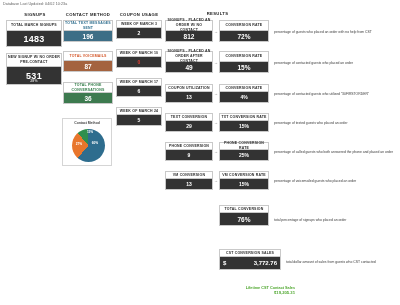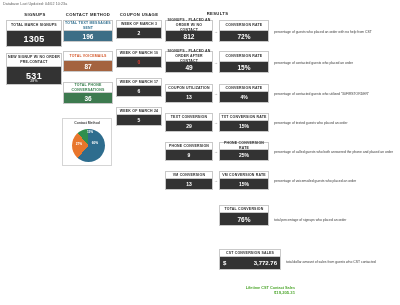--- a/index.html
+++ b/index.html
@@ -104,21 +104,21 @@
 
   <div class="db-stamp">Database Last Updated: 04/02 10:23a</div>
 
   <div class="col-head" style="left:6px; top:12px; width:58px;">SIGNUPS</div>
   <div class="col-head" style="left:60px; top:12px; width:56px;">CONTACT METHOD</div>
   <div class="col-head" style="left:114px; top:12px; width:50px;">COUPON USAGE</div>
   <div class="col-head" style="left:165px; top:11px; width:105px;" style2="">RESULTS</div>
 
   <div class="card" style="left:6px; top:20px; width:56px;">
     <div class="cap" style="height:11px;">TOTAL MARCH SIGNUPS</div>
-    <div class="val big" style="height:16px;">1305</div>
+    <div class="val big" style="height:16px;">1483</div>
   </div>
 
   <div class="card" style="left:6px; top:53px; width:56px;">
     <div class="cap" style="height:14px;">NEW SIGNUP W/ NO ORDER PRE-CONTACT</div>
     <div class="val big" style="height:18px; position:relative;">
       <span>531</span>
       <span class="sub-pct" style="bottom:1.5px;">28%</span>
     </div>
   </div>
 

